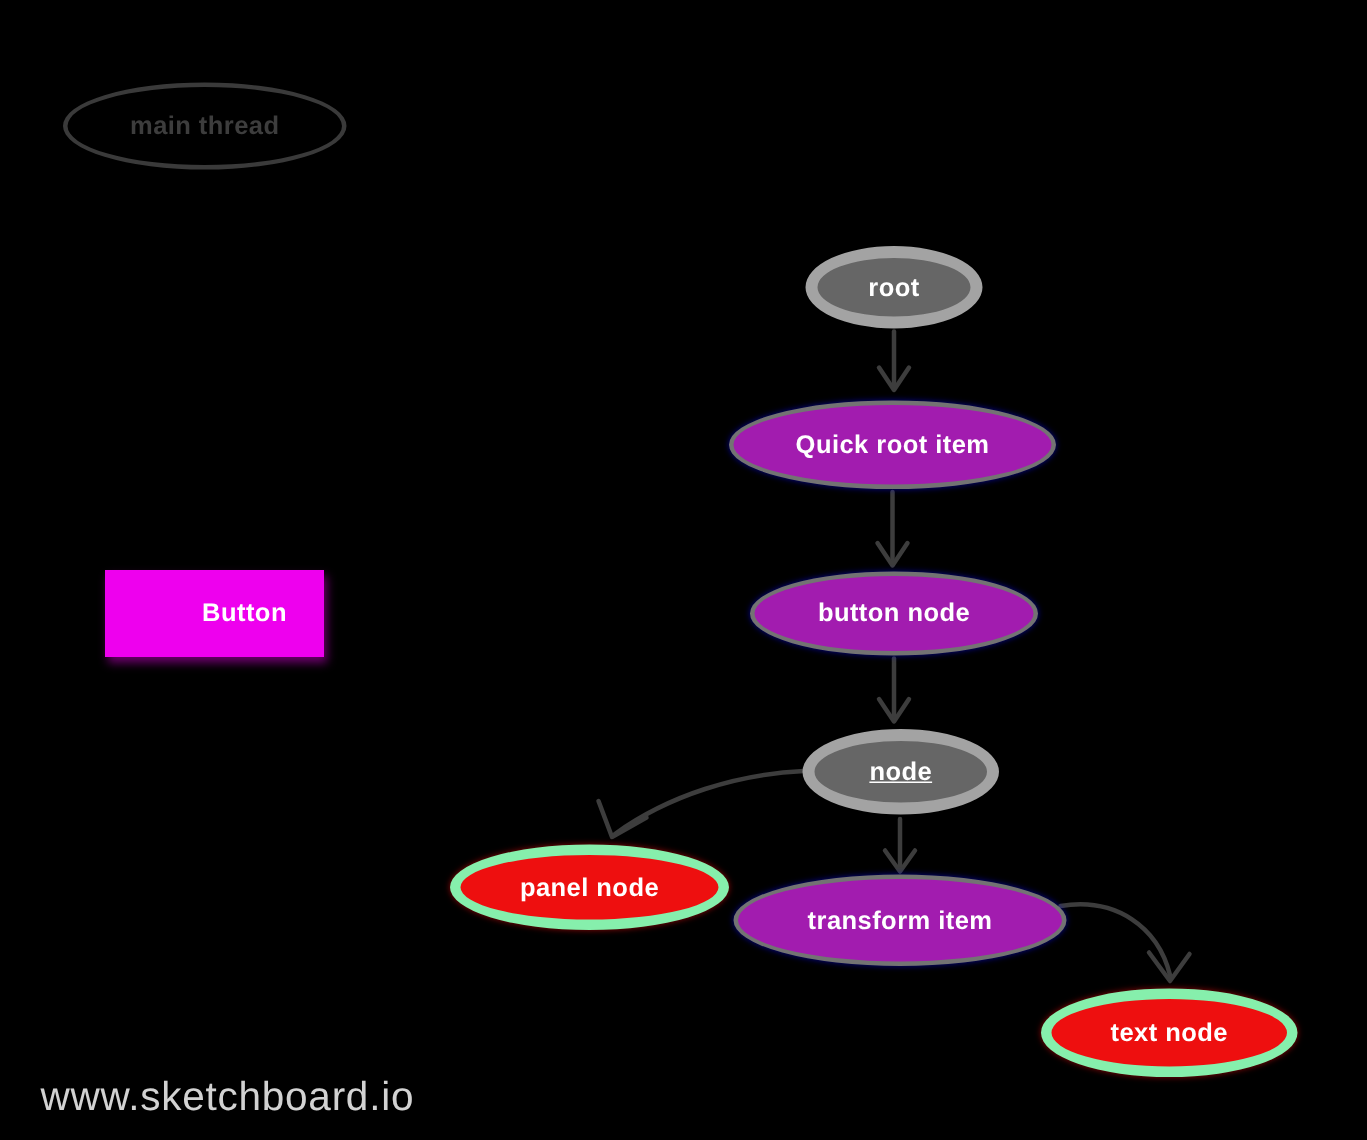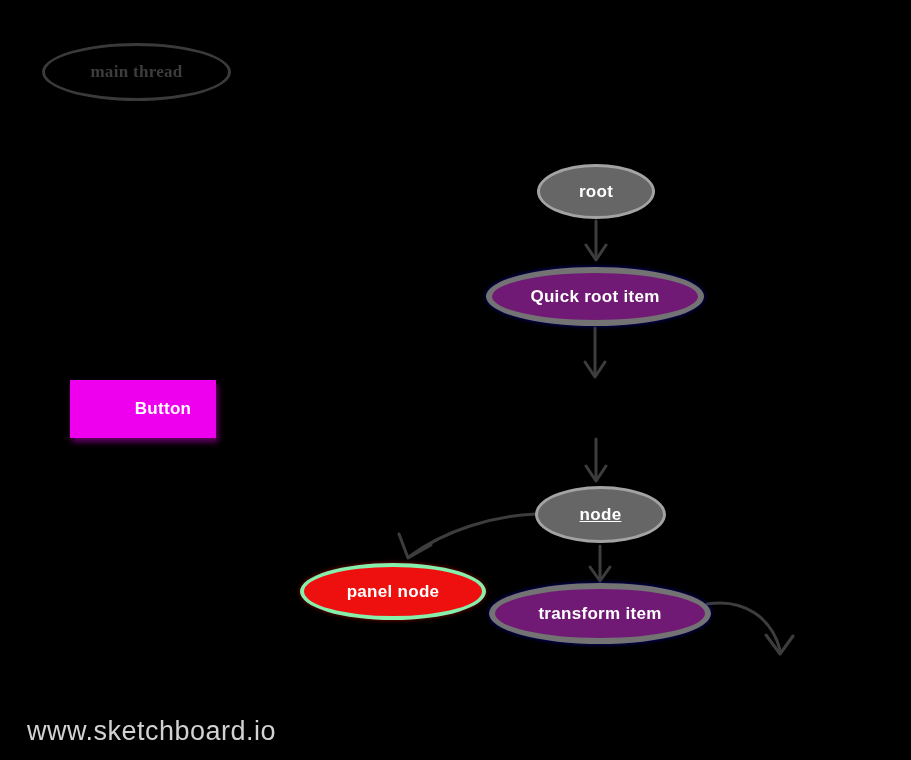--- a/index.html
+++ b/index.html
@@ -29,42 +29,42 @@
     letter-spacing: 0.3px;
   }
   .ellipse { border-radius: 50%; }
   .thread-ellipse {
     background: transparent;
     border: 3px solid #3a3a3a;
     color: #3d3d3d;
   }
   .gray-node {
     background: #666666;
-    border: 3px solid #a3a3a3;
+    border: 8px solid #a3a3a3;
     color: #ffffff;
   }
   .blue-node {
-    background: #701a75;
-    border: 6px solid #737373;
+    background: #a21caf;
+    border: 3px solid #737373;
     color: #ffffff;
     box-shadow: 0 0 4px rgba(10,10,240,0.6);
   }
   .red-node {
     background: #ee0f0f;
-    border: 4px solid #86efac;
+    border: 7px solid #86efac;
     color: #ffffff;
     box-shadow: 0 0 4px rgba(238,15,15,0.6);
   }
   .rect-node {
     background: #ee00ee;
     color: #ffffff;
     box-shadow: 2px 4px 6px rgba(190,0,190,0.55);
   }
   
-  .pos-main-thread      { left: 42px;  top: 43px;  width: 189px; height: 58px; font-family: Liberation Serif, serif; }
+  .pos-main-thread      { left: 42px;  top: 55px;  width: 189px; height: 58px; }
   .pos-scene-thread     { left: 481px; top: 44px;  width: 254px; height: 57px; }
   .pos-root             { left: 537px; top: 164px; width: 118px; height: 55px; }
   .pos-quick-root-item  { left: 486px; top: 267px; width: 218px; height: 59px; }
   .pos-button-node      { left: 500px; top: 381px; width: 192px; height: 56px; }
   .pos-node             { left: 535px; top: 486px; width: 131px; height: 57px; text-decoration: underline; }
   .pos-panel-node       { left: 300px; top: 563px; width: 186px; height: 57px; }
   .pos-transform-node   { left: 489px; top: 583px; width: 222px; height: 61px; }
   .pos-text-node        { left: 694px; top: 659px; width: 171px; height: 59px; }
   .pos-button-rect      { left: 70px;  top: 380px; width: 146px; height: 58px; padding-left: 40px; }
   .watermark {
@@ -127,29 +127,35 @@
   </div>
 
   <div class="node ellipse gray-node pos-root">
     <span>root</span>
   </div>
 
   <div class="node ellipse blue-node pos-quick-root-item">
     <span>Quick root item</span>
   </div>
 
+  <div class="node ellipse blue-node pos-button-node">
+    <span>button node</span>
+  </div>
 
   <div class="node ellipse gray-node pos-node">
     <span>node</span>
   </div>
 
   <div class="node ellipse red-node pos-panel-node">
     <span>panel node</span>
   </div>
 
   <div class="node ellipse blue-node pos-transform-node">
     <span>transform item</span>
   </div>
 
+  <div class="node ellipse red-node pos-text-node">
+    <span>text node</span>
+  </div>
 
   <div class="watermark">www.sketchboard.io</div>
 
 </div>
 
 </body></html>

